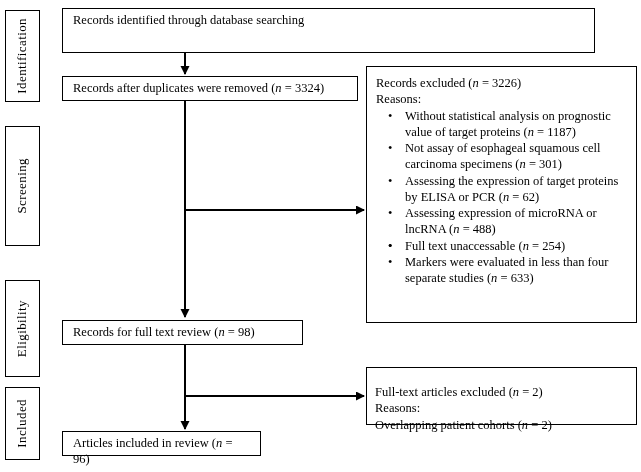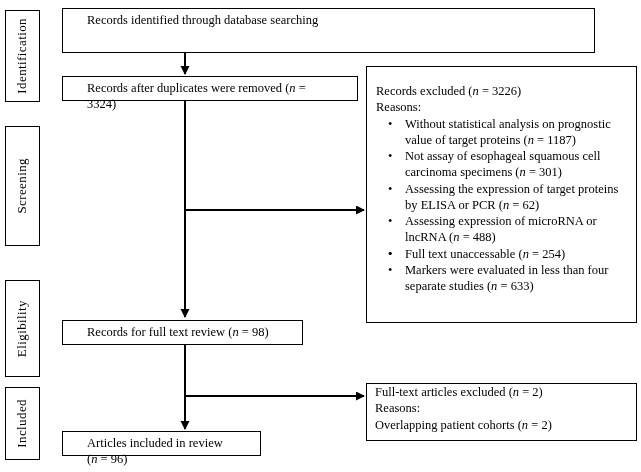--- a/index.html
+++ b/index.html
@@ -5,21 +5,21 @@
   * { margin:0; padding:0; box-sizing:border-box; }
   html,body { background:#ffffff; }
   body { font-family:"Liberation Serif", serif; color:#000; }
   .canvas {
     position:relative; width:641px; height:472px; background:#fff; overflow:hidden;
   }
   .box {
     position:absolute; border:1.6px solid #000; background:#fff;
     font-size:12.5px; line-height:1.3;
   }
-  .flowbox { padding:3px 24px; }
+  .flowbox { padding:3px 10px; }
   .centerv { display:flex; flex-direction:column; }
   .stage {
     display:flex; align-items:center; justify-content:center;
   }
   .stage .vlabel {
     writing-mode:vertical-rl; transform:rotate(180deg);
     font-size:13px; letter-spacing:0.4px; white-space:nowrap;
   }
   .excl-title, .excl-reasons-label { padding-left:1px; }
   .reason { position:relative; padding-left:30px; }
@@ -45,21 +45,21 @@
   </div>
 
   <div class="box flowbox" style="left:62px; top:8px; width:533px; height:45px;">
     <div>Records identified through database searching</div>
   </div>
 
   <div class="box flowbox centerv" style="left:62px; top:76px; width:296px; height:25px;">
     <div>Records after duplicates were removed (<i>n</i> = 3324)</div>
   </div>
 
-  <div class="box flowbox" style="left:366px; top:66px; width:271px; height:257px; padding:16px 8px;">
+  <div class="box flowbox" style="left:366px; top:66px; width:271px; height:257px; padding:8px 8px;">
     <div class="excl-title">Records excluded (<i>n</i> = 3226)</div>
     <div class="excl-reasons-label">Reasons:</div>
     <div class="reason">
       <span class="bullet">•</span>
       <span>Without statistical analysis on prognostic value of target proteins (<i>n</i> = 1187)</span>
     </div>
     <div class="reason">
       <span class="bullet">•</span>
       <span>Not assay of esophageal squamous cell carcinoma specimens (<i>n</i> = 301)</span>
     </div>
@@ -81,21 +81,21 @@
     <div class="reason">
       <span class="bullet">•</span>
       <span>Markers were evaluated in less than four separate studies (<i>n</i> = 633)</span>
     </div>
   </div>
 
   <div class="box flowbox centerv" style="left:62px; top:320px; width:241px; height:25px;">
     <div>Records for full text review (<i>n</i> = 98)</div>
   </div>
 
-  <div class="box flowbox" style="left:366px; top:367px; width:271px; height:58px; padding:0 8px;margin-top:16px;">
+  <div class="box flowbox" style="left:366px; top:367px; width:271px; height:58px; padding:16px 8px;">
     <div>Full-text articles excluded (<i>n</i> = 2)</div>
     <div>Reasons:</div>
     <div>Overlapping patient cohorts (<i>n</i> = 2)</div>
   </div>
 
   <div class="box flowbox centerv" style="left:62px; top:431px; width:199px; height:25px;">
     <div>Articles included in review (<i>n</i> = 96)</div>
   </div>
 
   <svg class="connectors" width="641" height="472" viewBox="0 0 641 472">

